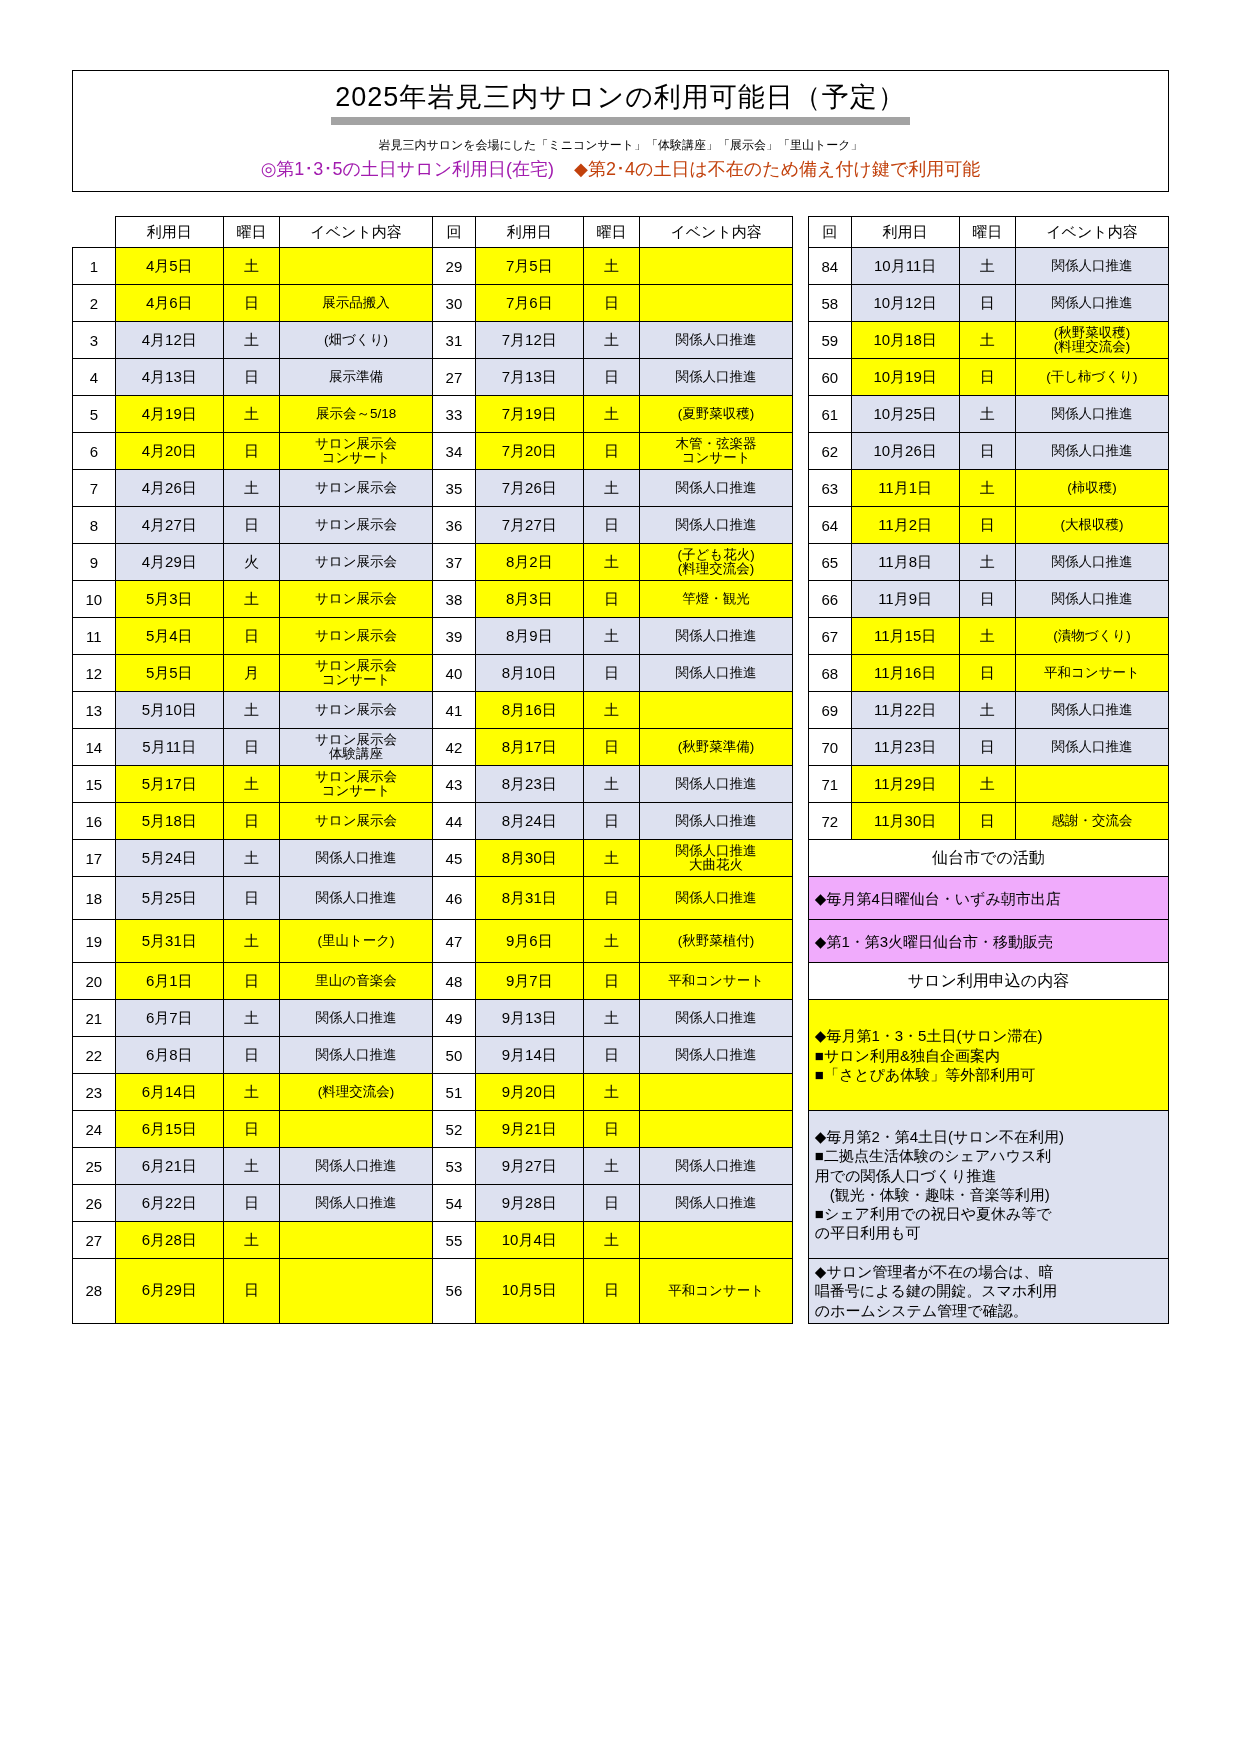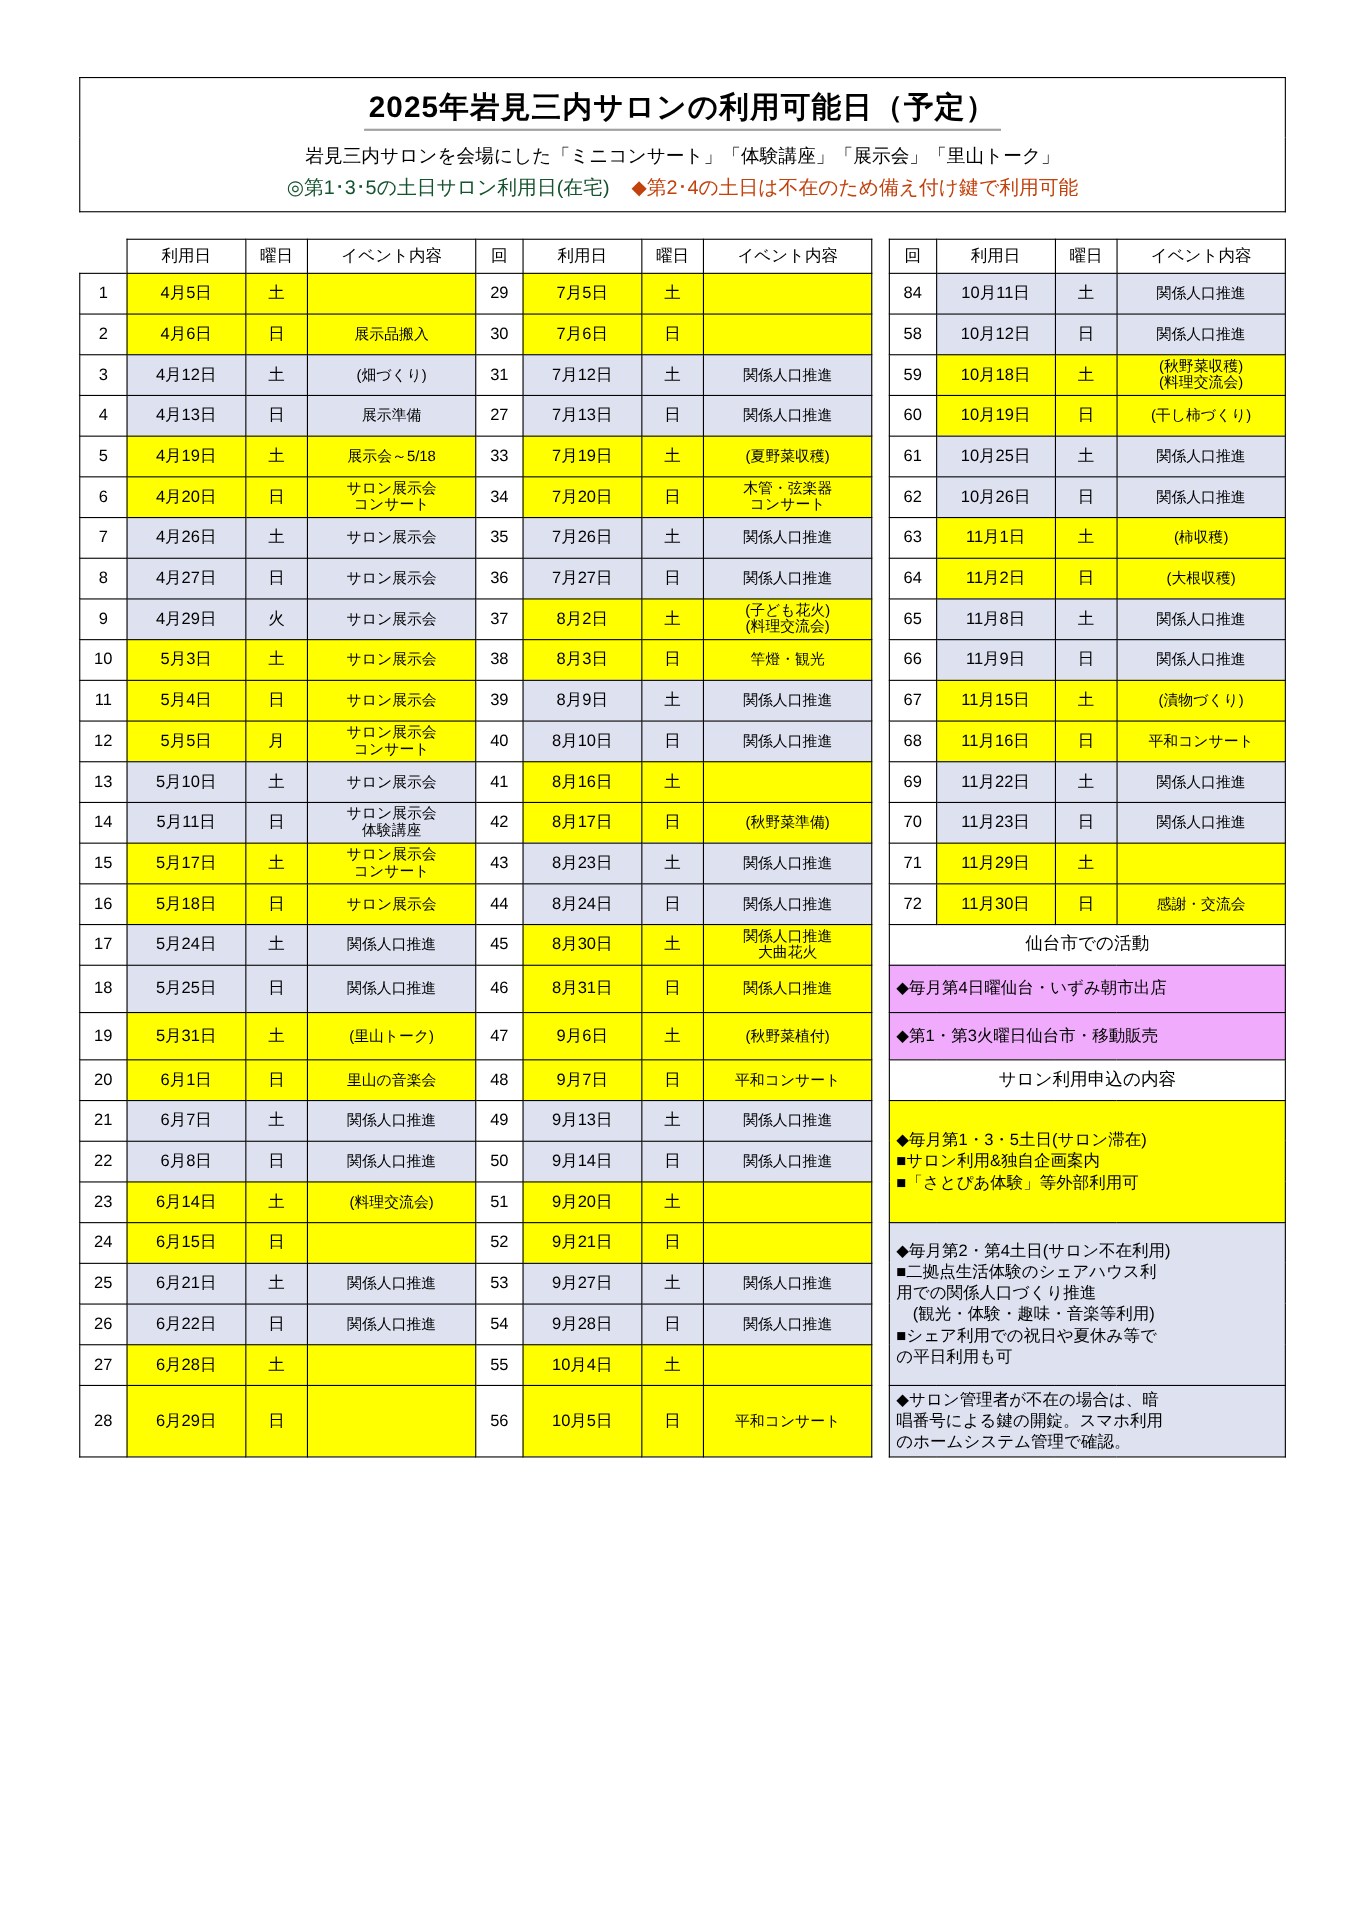--- a/index.html
+++ b/index.html
@@ -1,24 +1,24 @@
 <!DOCTYPE html>
 <html lang="ja"><head>
 <meta charset="utf-8">
 <style>
   html,body{margin:0;padding:0;background:#fff;}
   body{width:1241px;height:1754px;font-family:"Liberation Sans","DejaVu Sans",sans-serif;color:#000;}
   .page{position:relative;width:1241px;height:1754px;box-sizing:border-box;padding:70px 72px 0 72px;}
   
   .title-box{border:1.5px solid #000;border-bottom:none;padding:8px 0 6px 0;text-align:center;}
-  .title{font-size:27px;font-weight:bold;letter-spacing:1px;border-bottom:2px solid #a3a3a3;display:inline-block;padding:0 4px 2px 4px;}
+  .title{font-size:27px;font-weight:normal;letter-spacing:1px;border-bottom:8px solid #a3a3a3;display:inline-block;padding:0 4px 2px 4px;}
   .sub-box{border:1.5px solid #000;border-top:none;padding:6px 0 8px 0;text-align:center;}
-  .sub-line{font-size:17px;line-height:1.35;}
+  .sub-line{font-size:12px;line-height:1.35;}
   .note-line{font-size:18px;line-height:1.5;margin-top:3px;}
-  .red{color:#14532d;}
+  .red{color:#a21caf;}
   .blue{color:#c2410c;}
   
   table{border-collapse:collapse;margin-top:24px;width:100%;table-layout:fixed;}
   td,th{border:1px solid #000;font-size:15px;text-align:center;vertical-align:middle;padding:0;height:36px;}
   th{font-weight:normal;font-size:15px;height:30px;}
   .c-no{width:38px;}
   .c-date{width:96px;}
   .c-dow{width:50px;}
   .c-ev{width:136px;}
   .c-gap{width:14px;border:none !important;background:#fff;}

